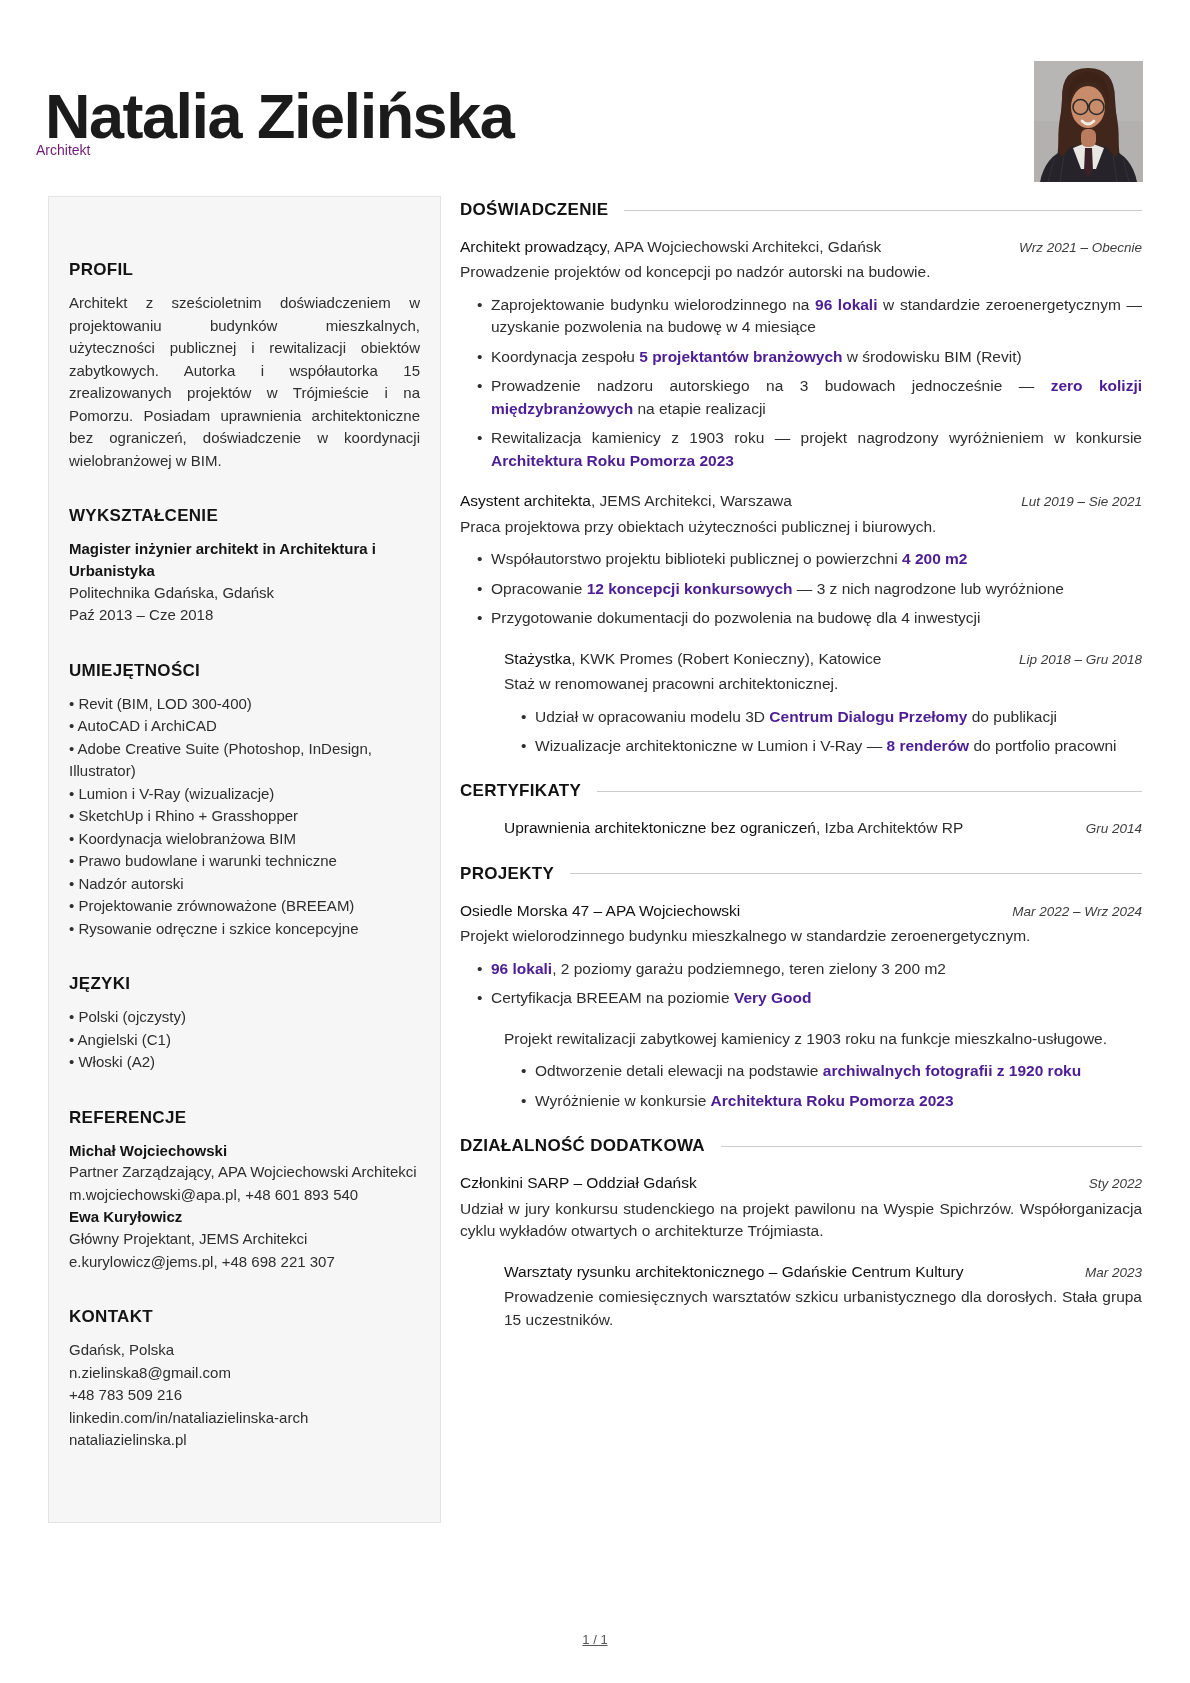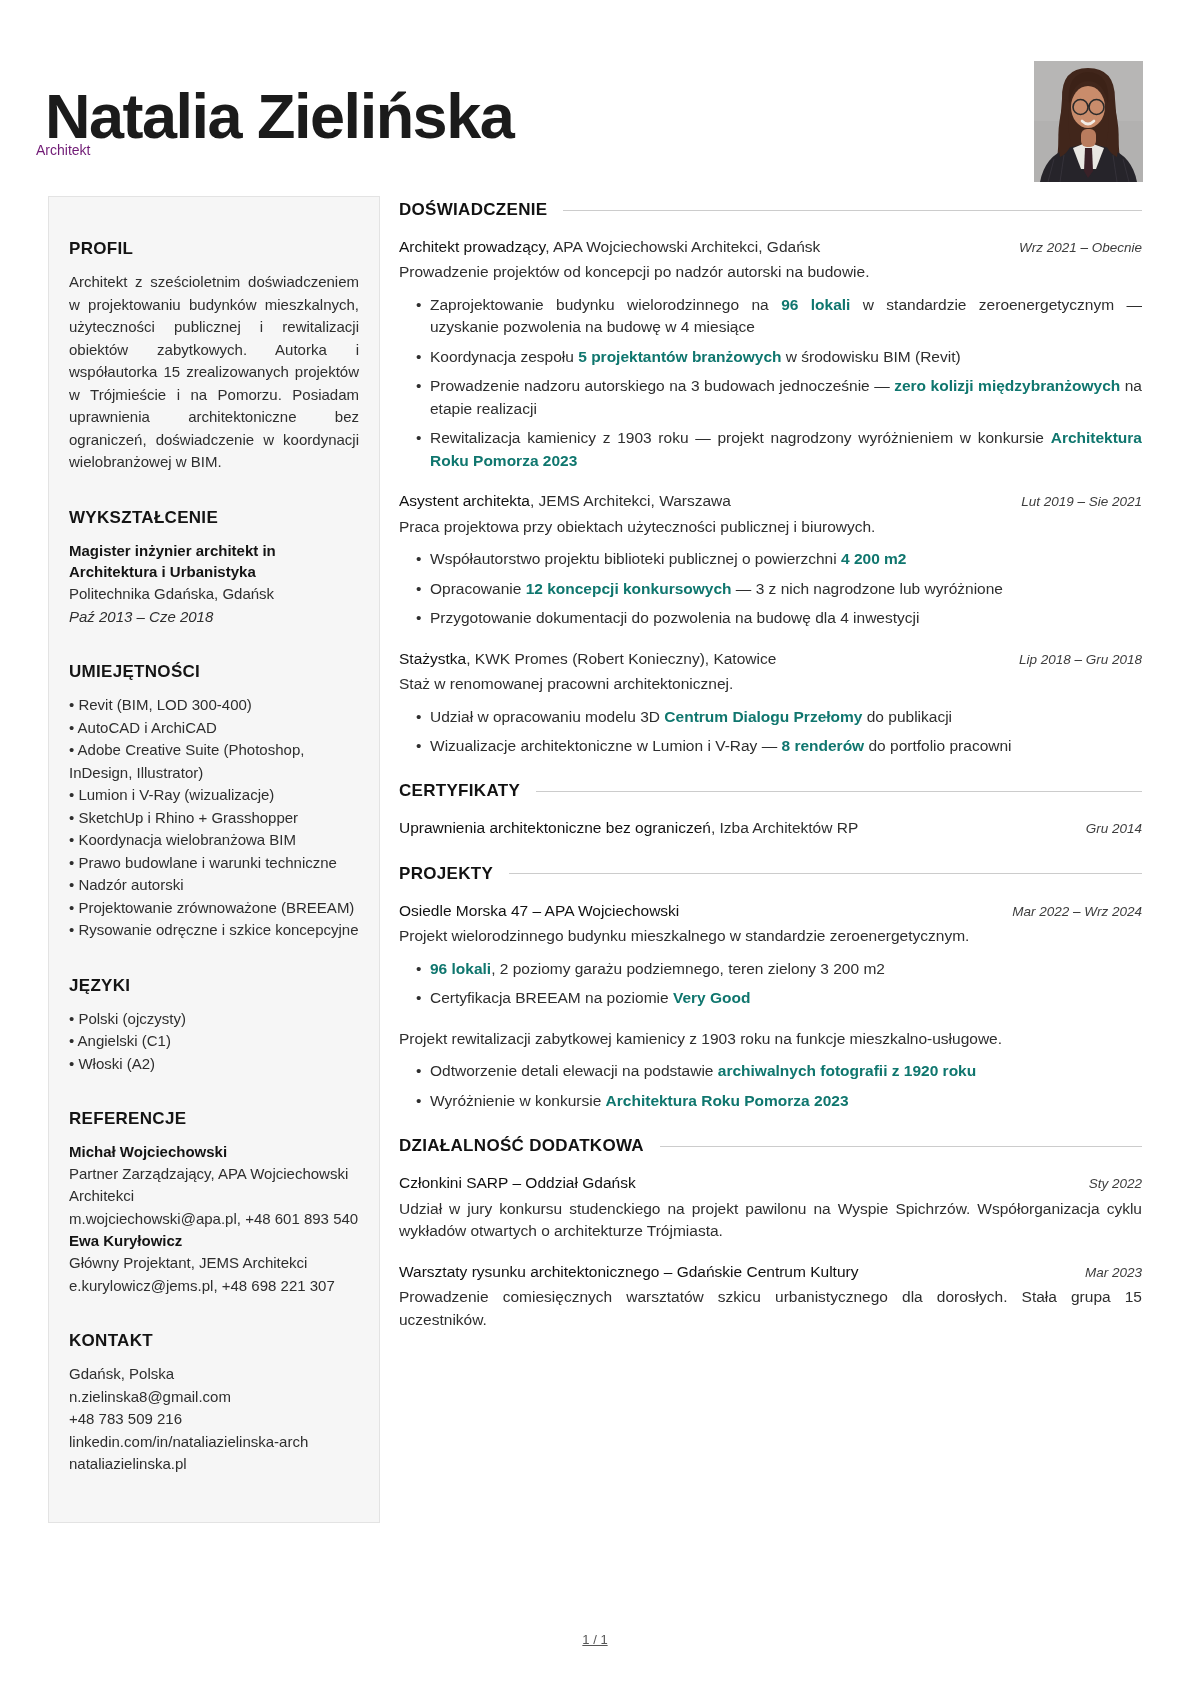--- a/index.html
+++ b/index.html
@@ -22,56 +22,56 @@
   .photo svg { display: block; width: 100%; height: 100%; }
 
   
   .columns {
     position: absolute; top: 196px; left: 48px; right: 48px;
     display: flex; gap: 19px; align-items: flex-start;
   }
 
   
   .sidebar {
-    width: 332px; min-height: 1327px;
+    width: 393px; min-height: 1327px;
     background: #f6f6f6; border: 1px solid #e3e3e3;
-    padding: 42px 20px 30px 20px;
+    padding: 63px 20px 30px 20px;
   }
   .sb-section { margin-bottom: 34px; }
   .sb-section:last-child { margin-bottom: 0; }
   .sb-heading { font-size: 17px; font-weight: 800; letter-spacing: .3px; color: #141414; margin-bottom: 12px; }
   .sb-par { font-size: 15px; line-height: 1.5; text-align: justify; }
   .sb-bold { font-size: 15px; font-weight: 700; color: #141414; line-height: 1.45; }
   .sb-line { font-size: 15px; line-height: 1.5; }
-  .sb-italic { font-size: 15px; line-height: 1.5; font-style: italic; }
+  .sb-italic { font-size: 15px; line-height: 1.5; }
   .sb-item { font-size: 15px; line-height: 1.5; }
 
   
   .main { flex: 1; padding-top: 4px; min-width: 0; }
   .m-section { margin-bottom: 24px; }
   .m-header { display: flex; align-items: center; gap: 16px; margin-bottom: 16px; }
   .m-heading { font-size: 17px; font-weight: 800; letter-spacing: .3px; color: #121212; white-space: nowrap; }
   .m-rule { flex: 1; height: 1px; background: #cccccc; }
 
   .entry { margin-bottom: 18px; }
-  .entry:last-child { margin-bottom: 8px; }
+  .entry:last-child { margin-bottom: 8px; margin-left: 44px; }
   .entry-head { display: flex; justify-content: space-between; align-items: baseline; }
   .entry-title { font-size: 15.5px; line-height: 1.45; }
   .entry-title b { font-weight: 400; color: #111; text-align: right; }
   .entry-date { font-size: 13.5px; font-style: italic; color: #3d3d3d; white-space: nowrap; margin-left: 18px; }
   .entry-summary { font-size: 15.5px; line-height: 1.45; margin-top: 3px; }
   .entry-summary.justify { text-align: justify; }
 
   .bullets { list-style: none; margin: 10px 0 0 17px; }
   .bullet {
     position: relative; padding-left: 14px; margin-bottom: 7px;
     font-size: 15.5px; line-height: 1.45; text-align: justify;
   }
   .bullet::before { content: "\2022"; position: absolute; left: 0; top: 0; color: #2e2e2e; }
-  .bullet b { font-weight: 700; color: #0f766e; }
+  .bullet b { font-weight: 700; color: #4c1d95; }
 
   
   .footer {
     position: absolute; left: 0; right: 0; top: 1632px;
     text-align: center; font-size: 13px; color: #555; text-decoration: underline;
   }
 </style>
 </head>
 <body>
 

